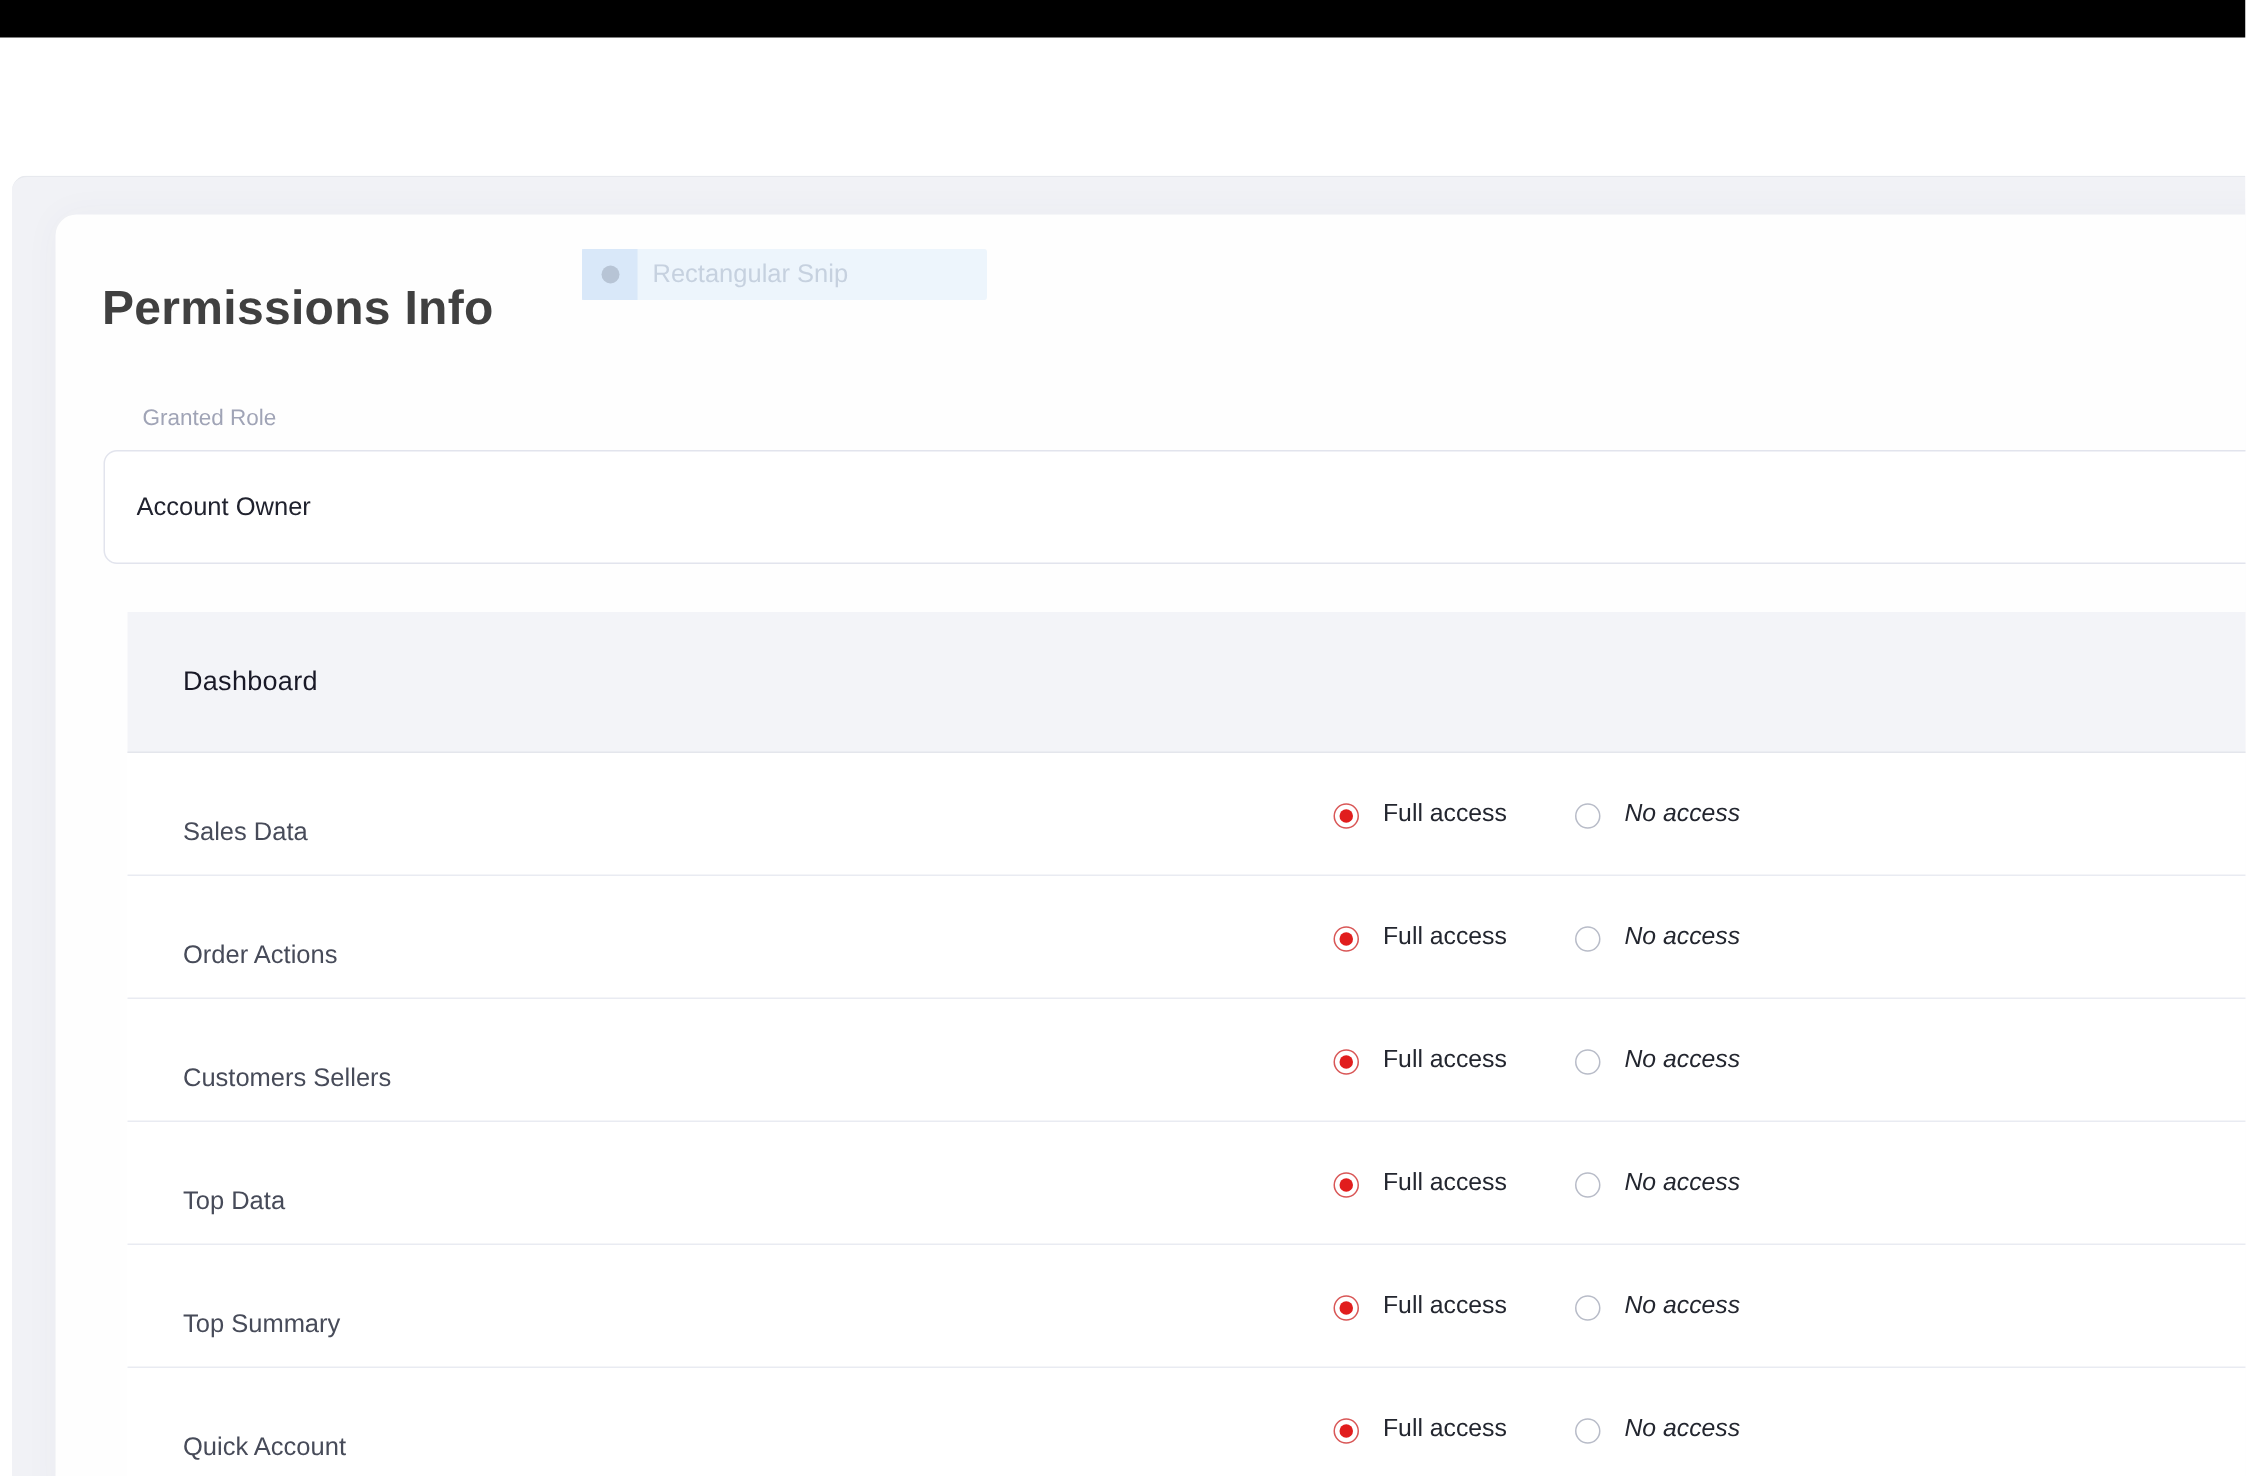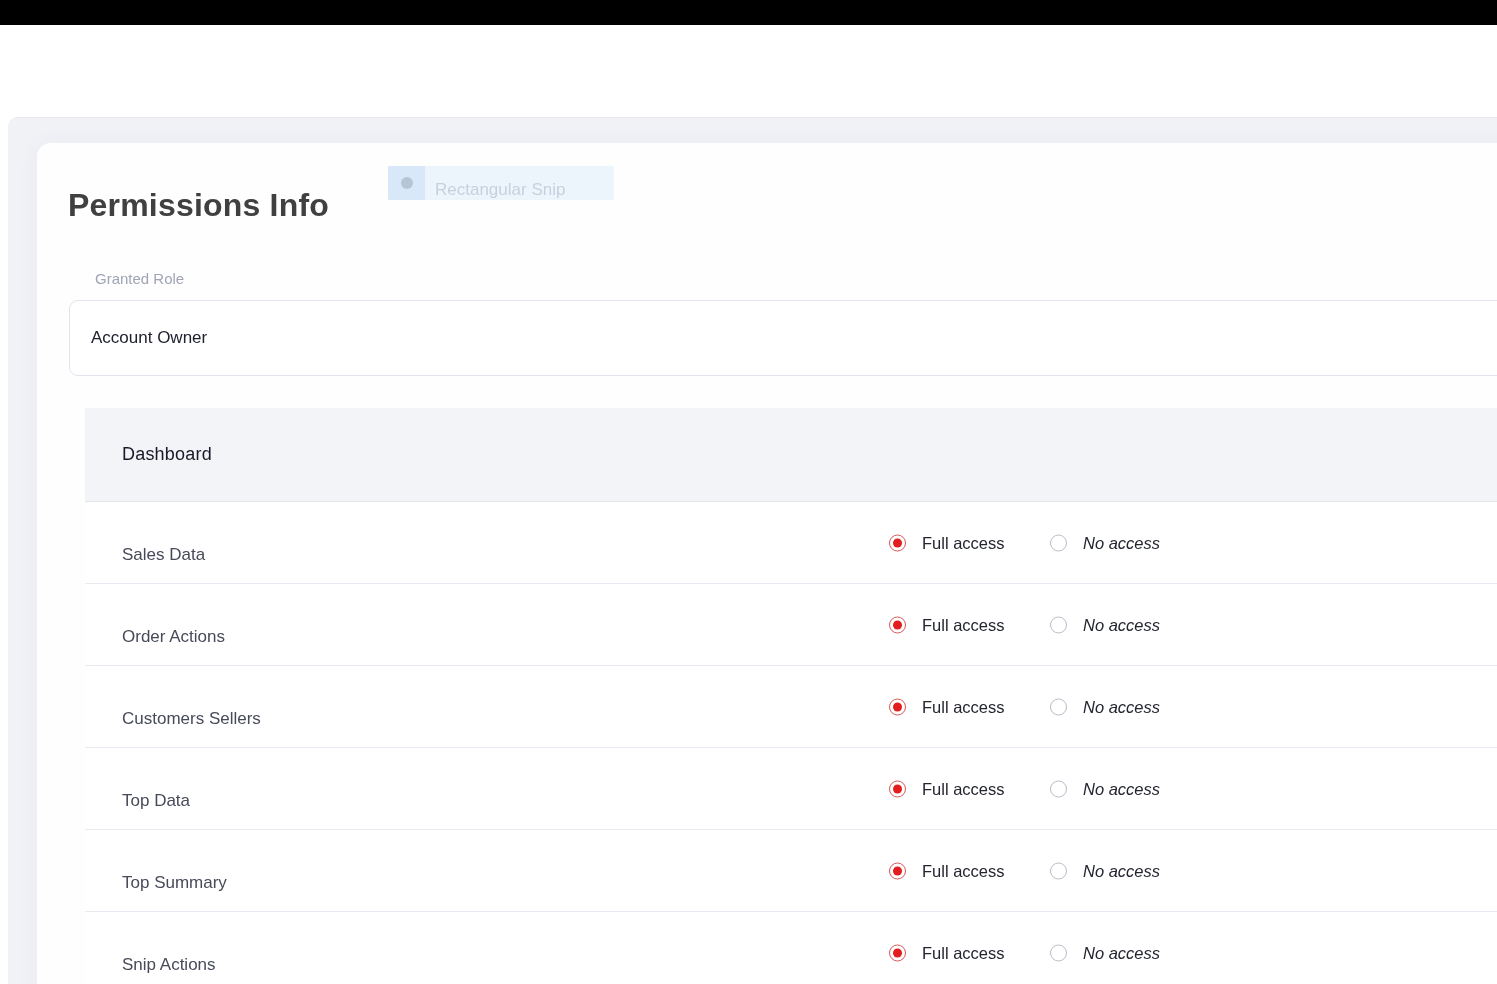--- a/index.html
+++ b/index.html
@@ -33,23 +33,23 @@
     border-radius:14px 0 0 0;
     box-shadow:0 0 24px rgba(76,87,125,0.04);
   }
   .card-title{
     position:absolute;left:31px;top:44px;
     font-size:32px;font-weight:700;color:#404040;
     letter-spacing:0.2px;
   }
   
   .snip-tooltip{
-    position:absolute;left:351px;top:23px;width:226px;height:34px;
+    position:absolute;left:351px;top:23px;width:270px;height:34px;
     background:rgba(222,236,250,0.55);
-    display:flex;align-items:flex-end;
+    display:flex;align-items:center;
     border-radius:2px;
   }
   .snip-icon-box{
     width:37px;height:34px;flex:0 0 37px;
     background:rgba(203,224,247,0.6);
     display:flex;align-items:center;justify-content:center;
   }
   .snip-dot{
     width:12px;height:12px;border-radius:50%;
     background:rgba(160,172,188,0.6);
@@ -91,21 +91,21 @@
     position:relative;height:82px;
     background:#ffffff;
     border-bottom:1.5px solid var(--separator);
   }
   .row-label{
     position:absolute;left:37px;top:50%;transform:translateY(-50%);
     font-size:17px;color:#474b59;margin-top:12px;
   }
   .access-option{
     position:absolute;top:50%;transform:translateY(-50%);
-    display:flex;align-items:center;gap:16px;
+    display:flex;align-items:flex-end;gap:16px;
   }
   .opt-full{left:804px;}
   .opt-no{left:965px;font-style:italic;}
   .radio{
     width:17px;height:17px;border-radius:50%;
     border:1.5px solid var(--radio-ring-gray);
     background:#ffffff;position:relative;flex:0 0 17px;
     cursor:pointer;
   }
   .radio.selected{border-color:var(--radio-ring-red);}
@@ -198,21 +198,21 @@
       <span class="radio selected"></span>
       <span class="radio-label">Full access</span>
     </div>
     <div class="access-option opt-no">
       <span class="radio"></span>
       <span class="radio-label">No access</span>
     </div>
   </div>
 
   <div class="perm-row">
-    <div class="row-label">Snip Actions</div>
+    <div class="row-label">Quick Account</div>
     <div class="access-option opt-full">
       <span class="radio selected"></span>
       <span class="radio-label">Full access</span>
     </div>
     <div class="access-option opt-no">
       <span class="radio"></span>
       <span class="radio-label">No access</span>
     </div>
   </div>
 </div>

